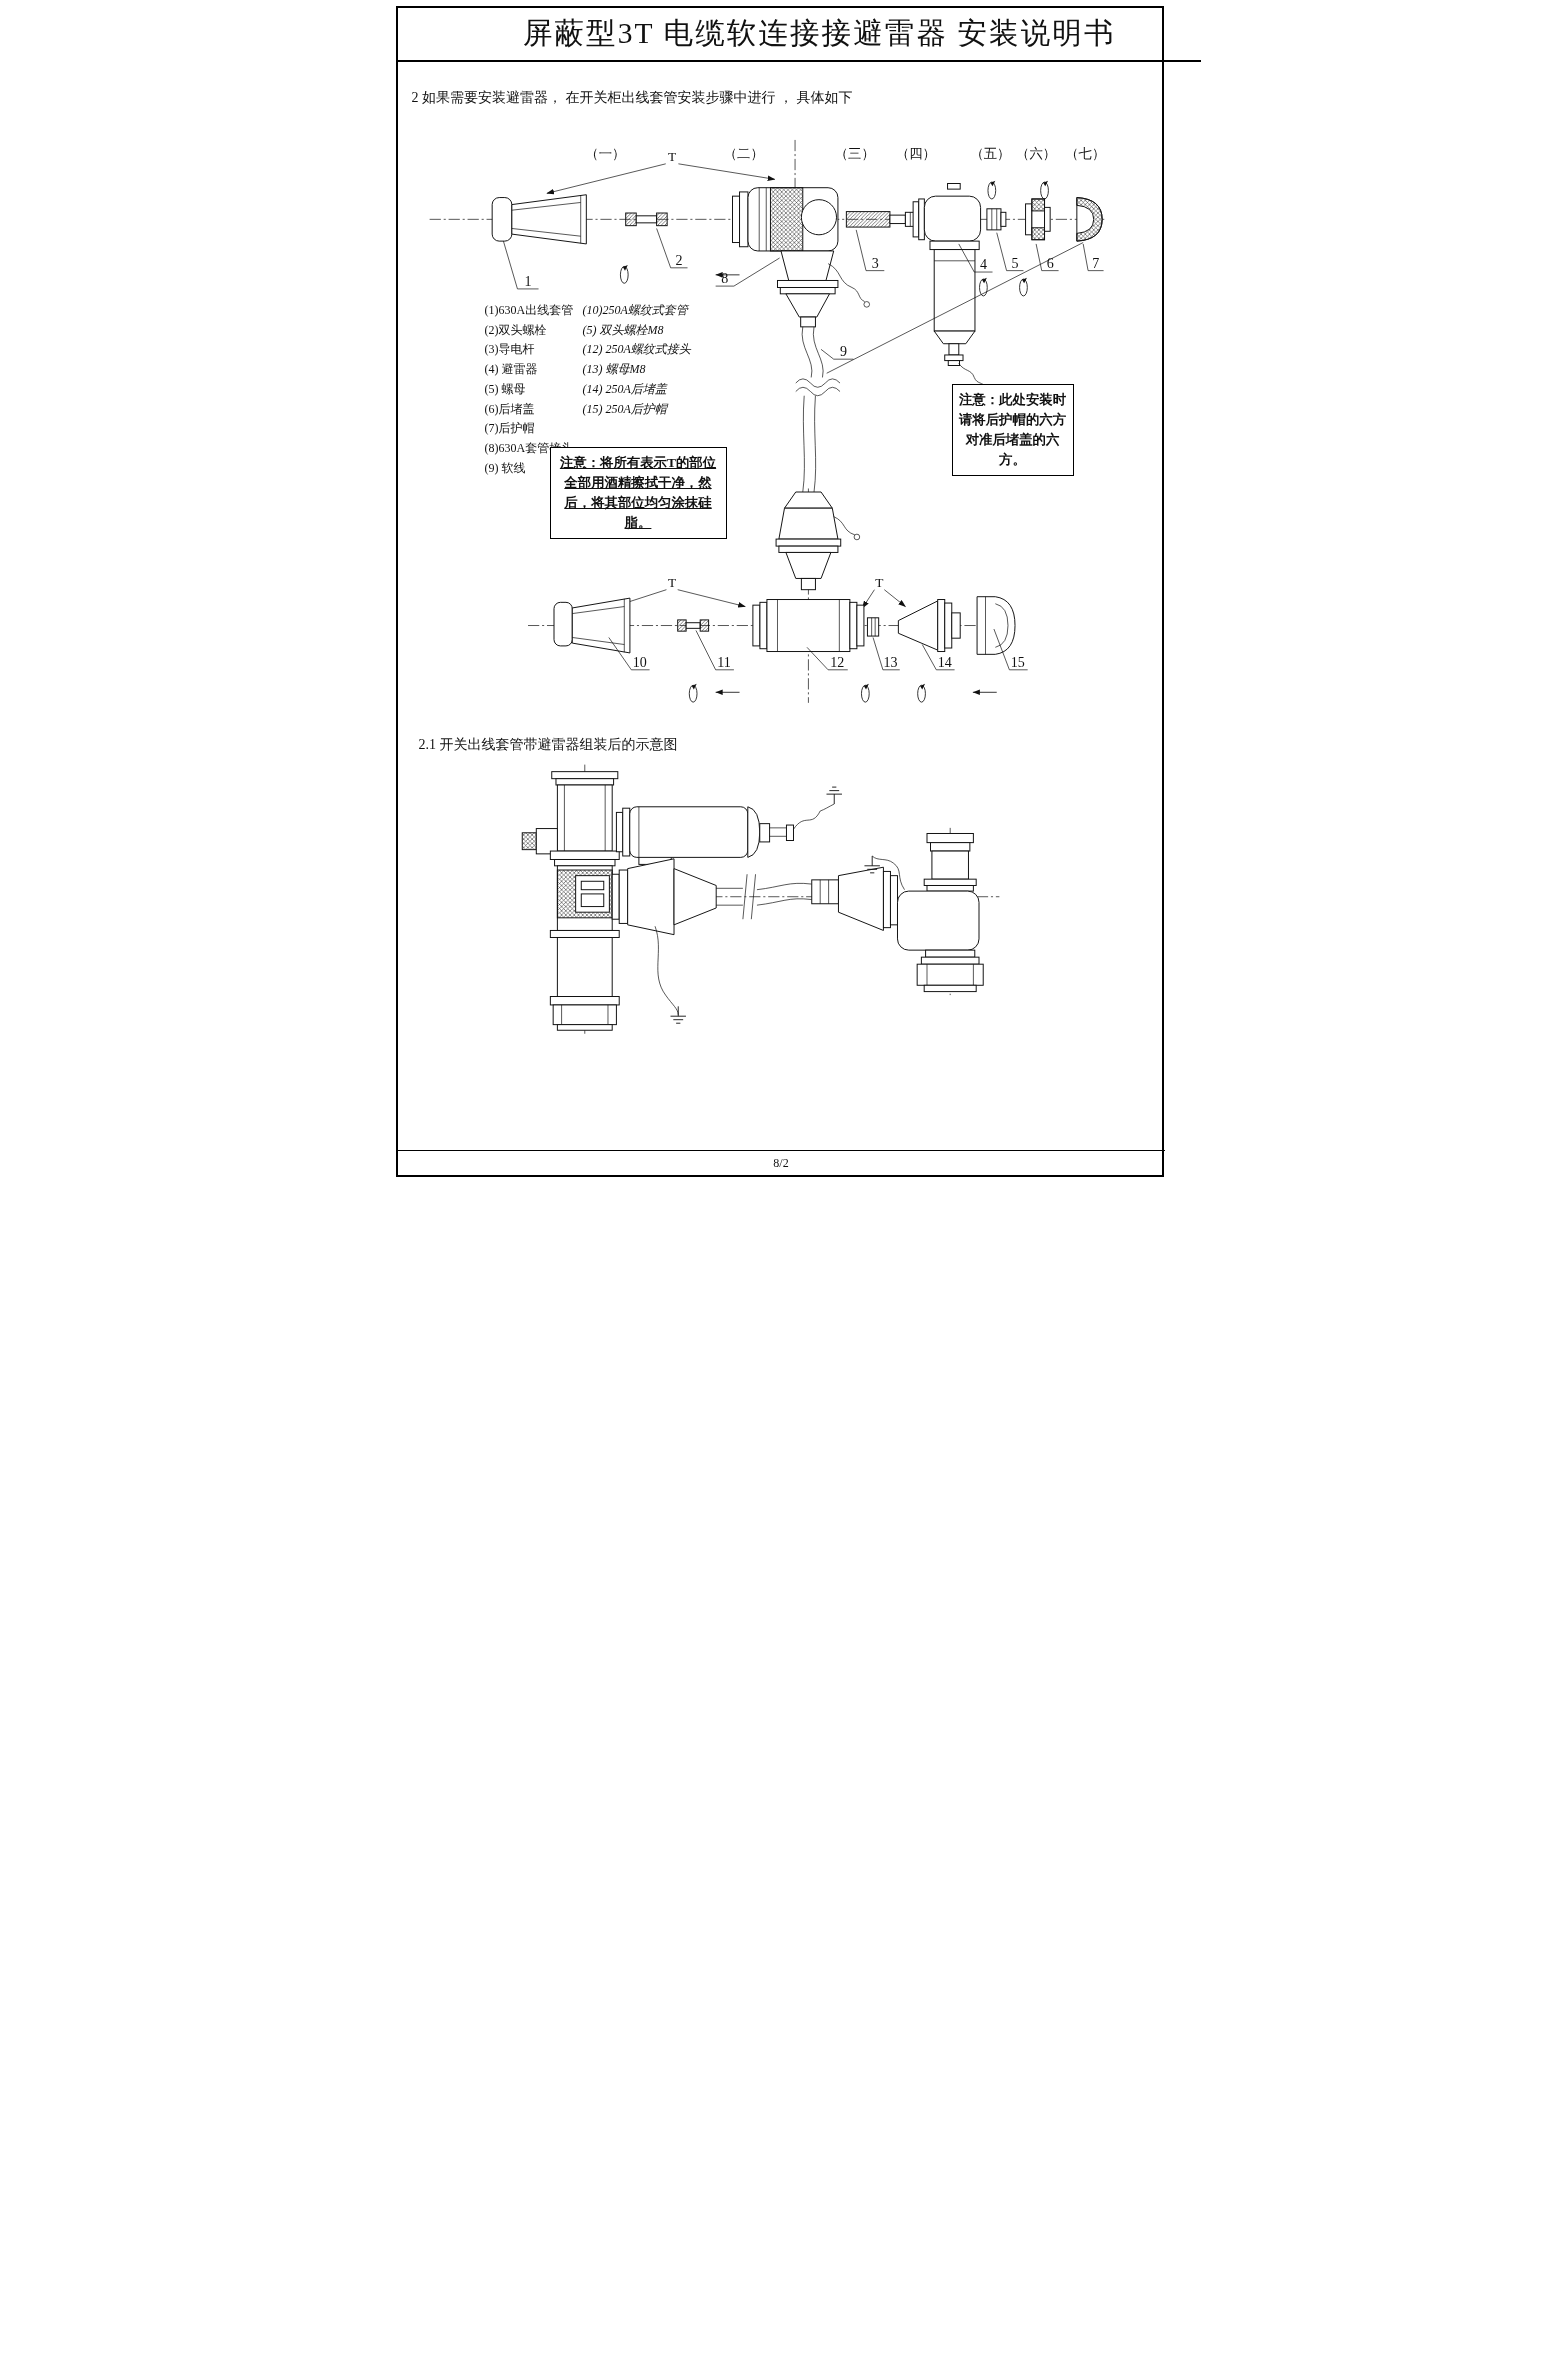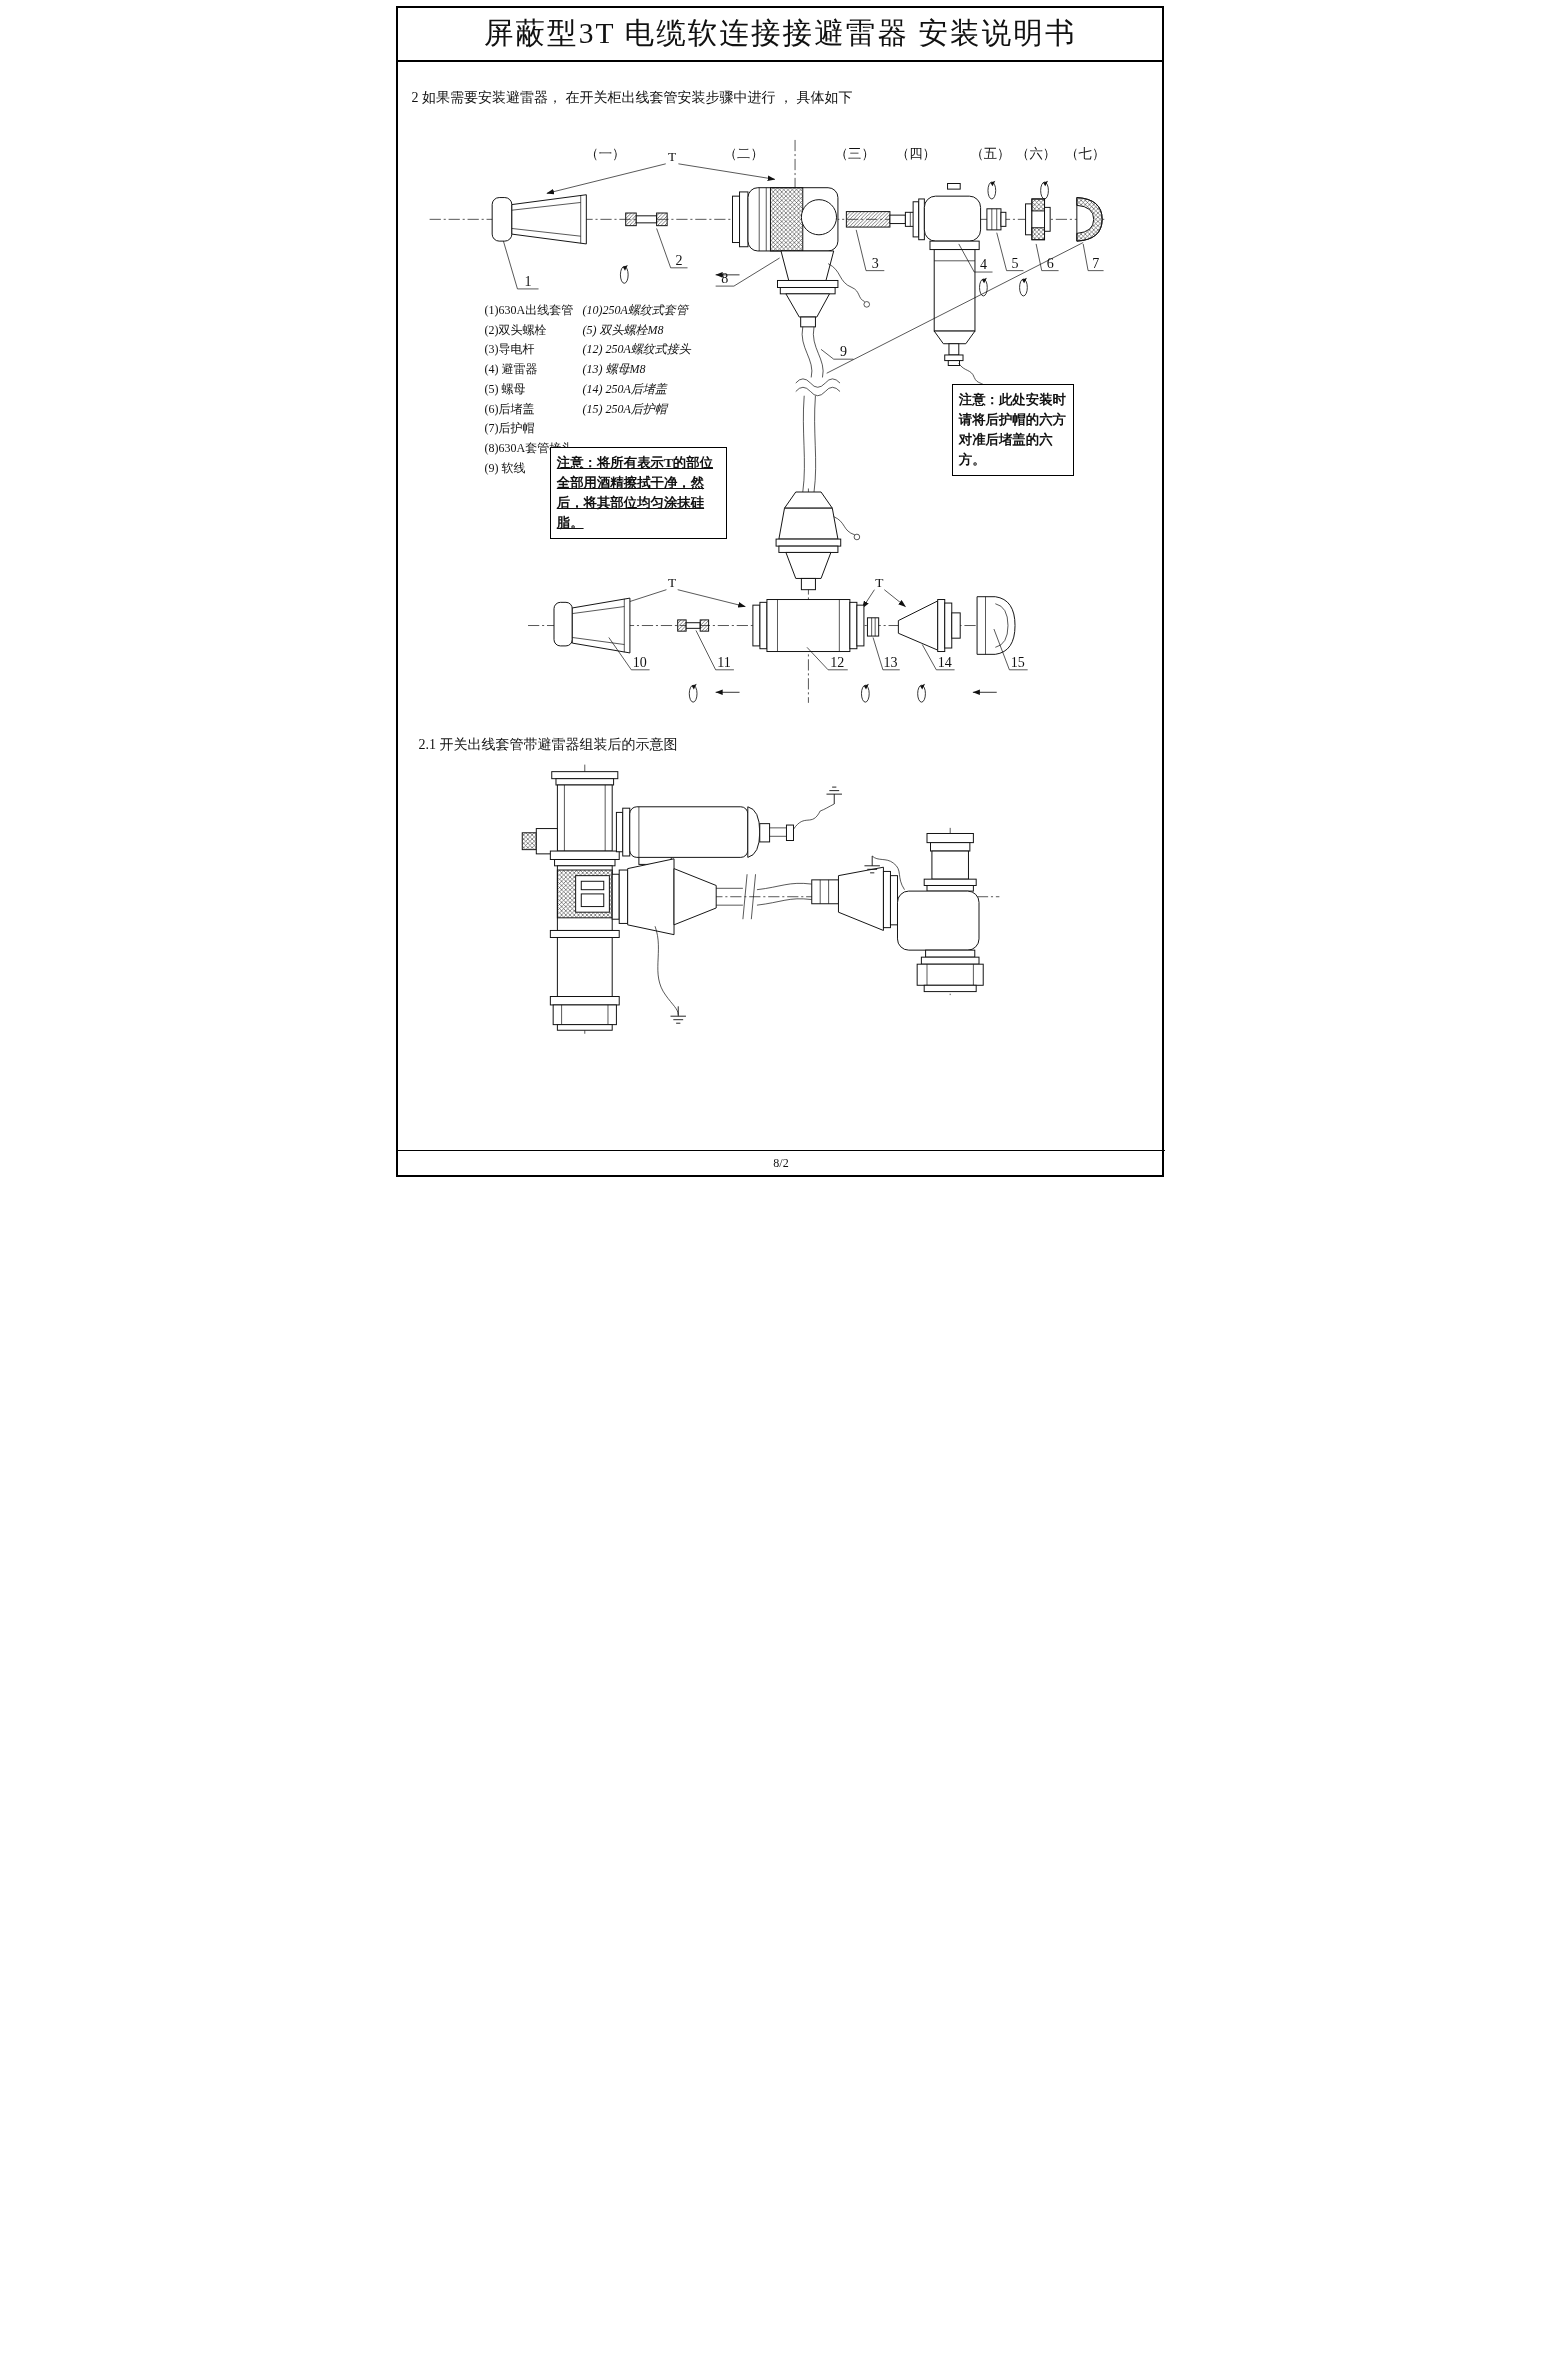--- a/index.html
+++ b/index.html
@@ -1,28 +1,28 @@
 <!DOCTYPE html>
 <html style="font-size:11.3px"><head>
 <meta charset="utf-8">
 <style>
   html,body{margin:0;padding:0;background:#ffffff;}
   .page{position:relative;width:781px;height:1183px;margin:0 auto;background:#fff;
         font-family:"Liberation Serif",serif;color:#111;}
   .frame{position:absolute;left:5.6px;top:5.6px;width:764px;height:1167px;border:2.1px solid #000;}
   .titlebox{position:absolute;left:7.7px;top:7.7px;width:764px;height:52px;border-bottom:2.1px solid #000;
-            display:flex;align-items:center;justify-content:center;}
+            display:flex;align-items:center;justify-content:center;padding-left:39px;}
   .titlebox .t{font-size:29.5px;letter-spacing:2.1px;white-space:nowrap;}
   .s2{position:absolute;left:21px;top:89px;width:703px;font-size:14px;}
   .s21{position:absolute;left:28px;top:736px;width:338px;font-size:14px;}
   .plist{position:absolute;font-size:12px;line-height:19.7px;margin-left:32px;}
   .c1{left:62px;top:301px;}
   .c2{left:160px;top:301px;font-style:italic;}
   .note{position:absolute;border:1.4px solid #000;background:#fff;font-weight:bold;
-        font-size:13.4px;line-height:1.5;padding:4.9px 6.3px;box-sizing:border-box;}
+        font-size:13.4px;line-height:1.5;padding:4.9px 6.3px;box-sizing:border-box;text-align:center;}
   .n1{left:159px;top:447px;width:177px;text-decoration:underline;}
   .n2{left:561px;top:384px;width:122px;}
   .n3{left:456px;top:743px;width:224px;}
   .footline{position:absolute;left:5.6px;top:1150px;width:769px;border-top:1.4px solid #000;}
   .pageno{position:absolute;left:0;top:1156px;width:781px;text-align:center;font-size:12px;}
   svg{position:absolute;}
   .svgA{left:7px;top:137px;}
   .svgB{left:120px;top:763px;}
   svg .cl{stroke:#111;stroke-width:1;fill:none;stroke-dasharray:16 4 3 4;}
   svg .ldr{stroke:#111;stroke-width:1;fill:none;}

